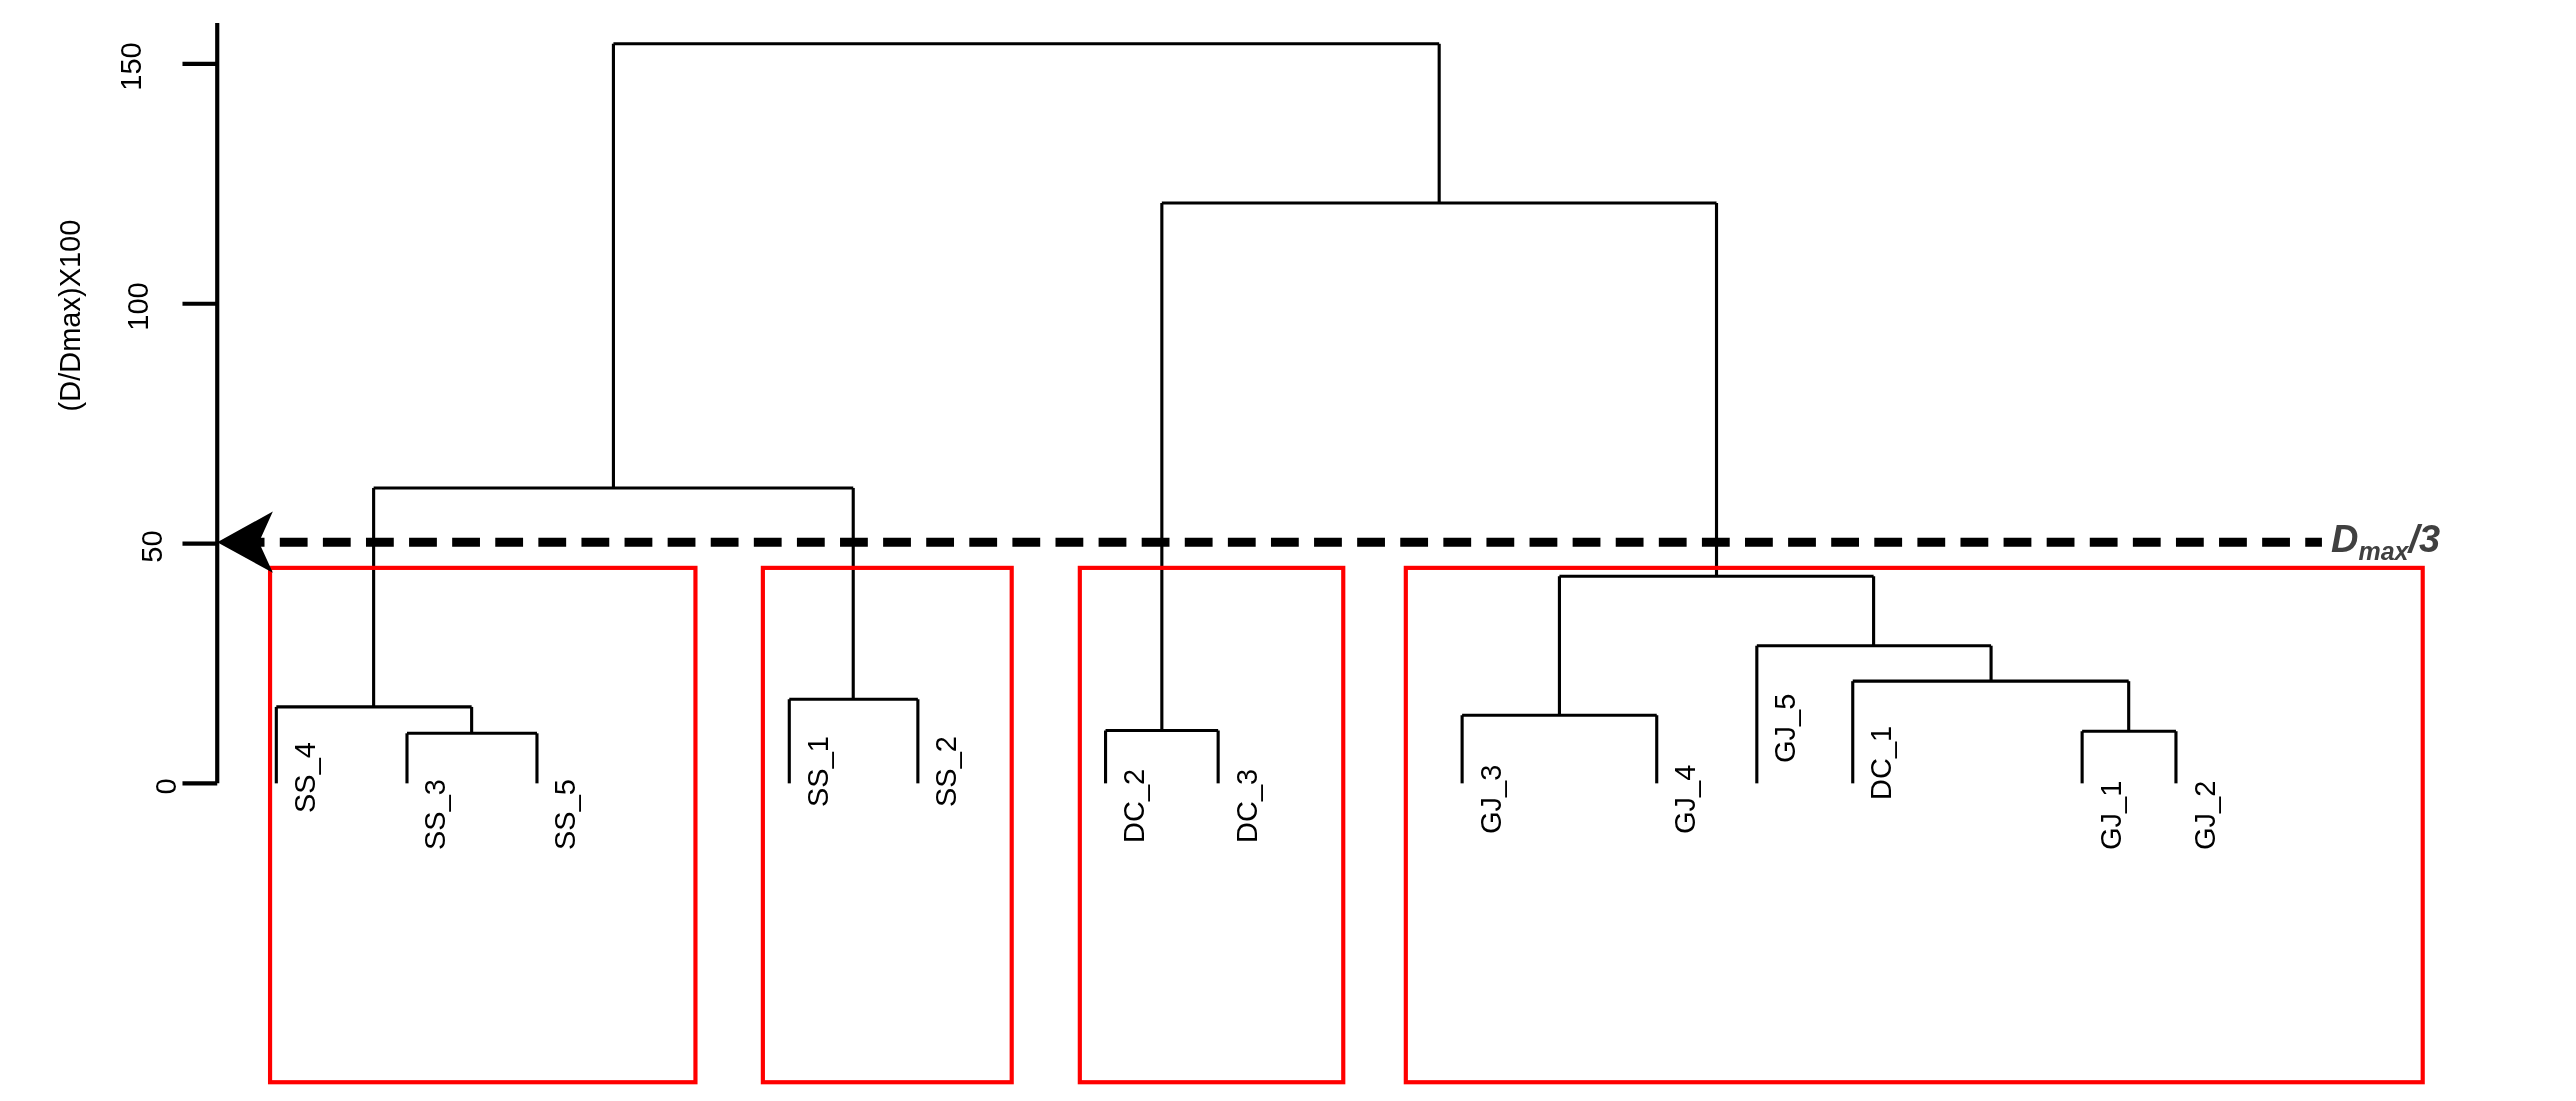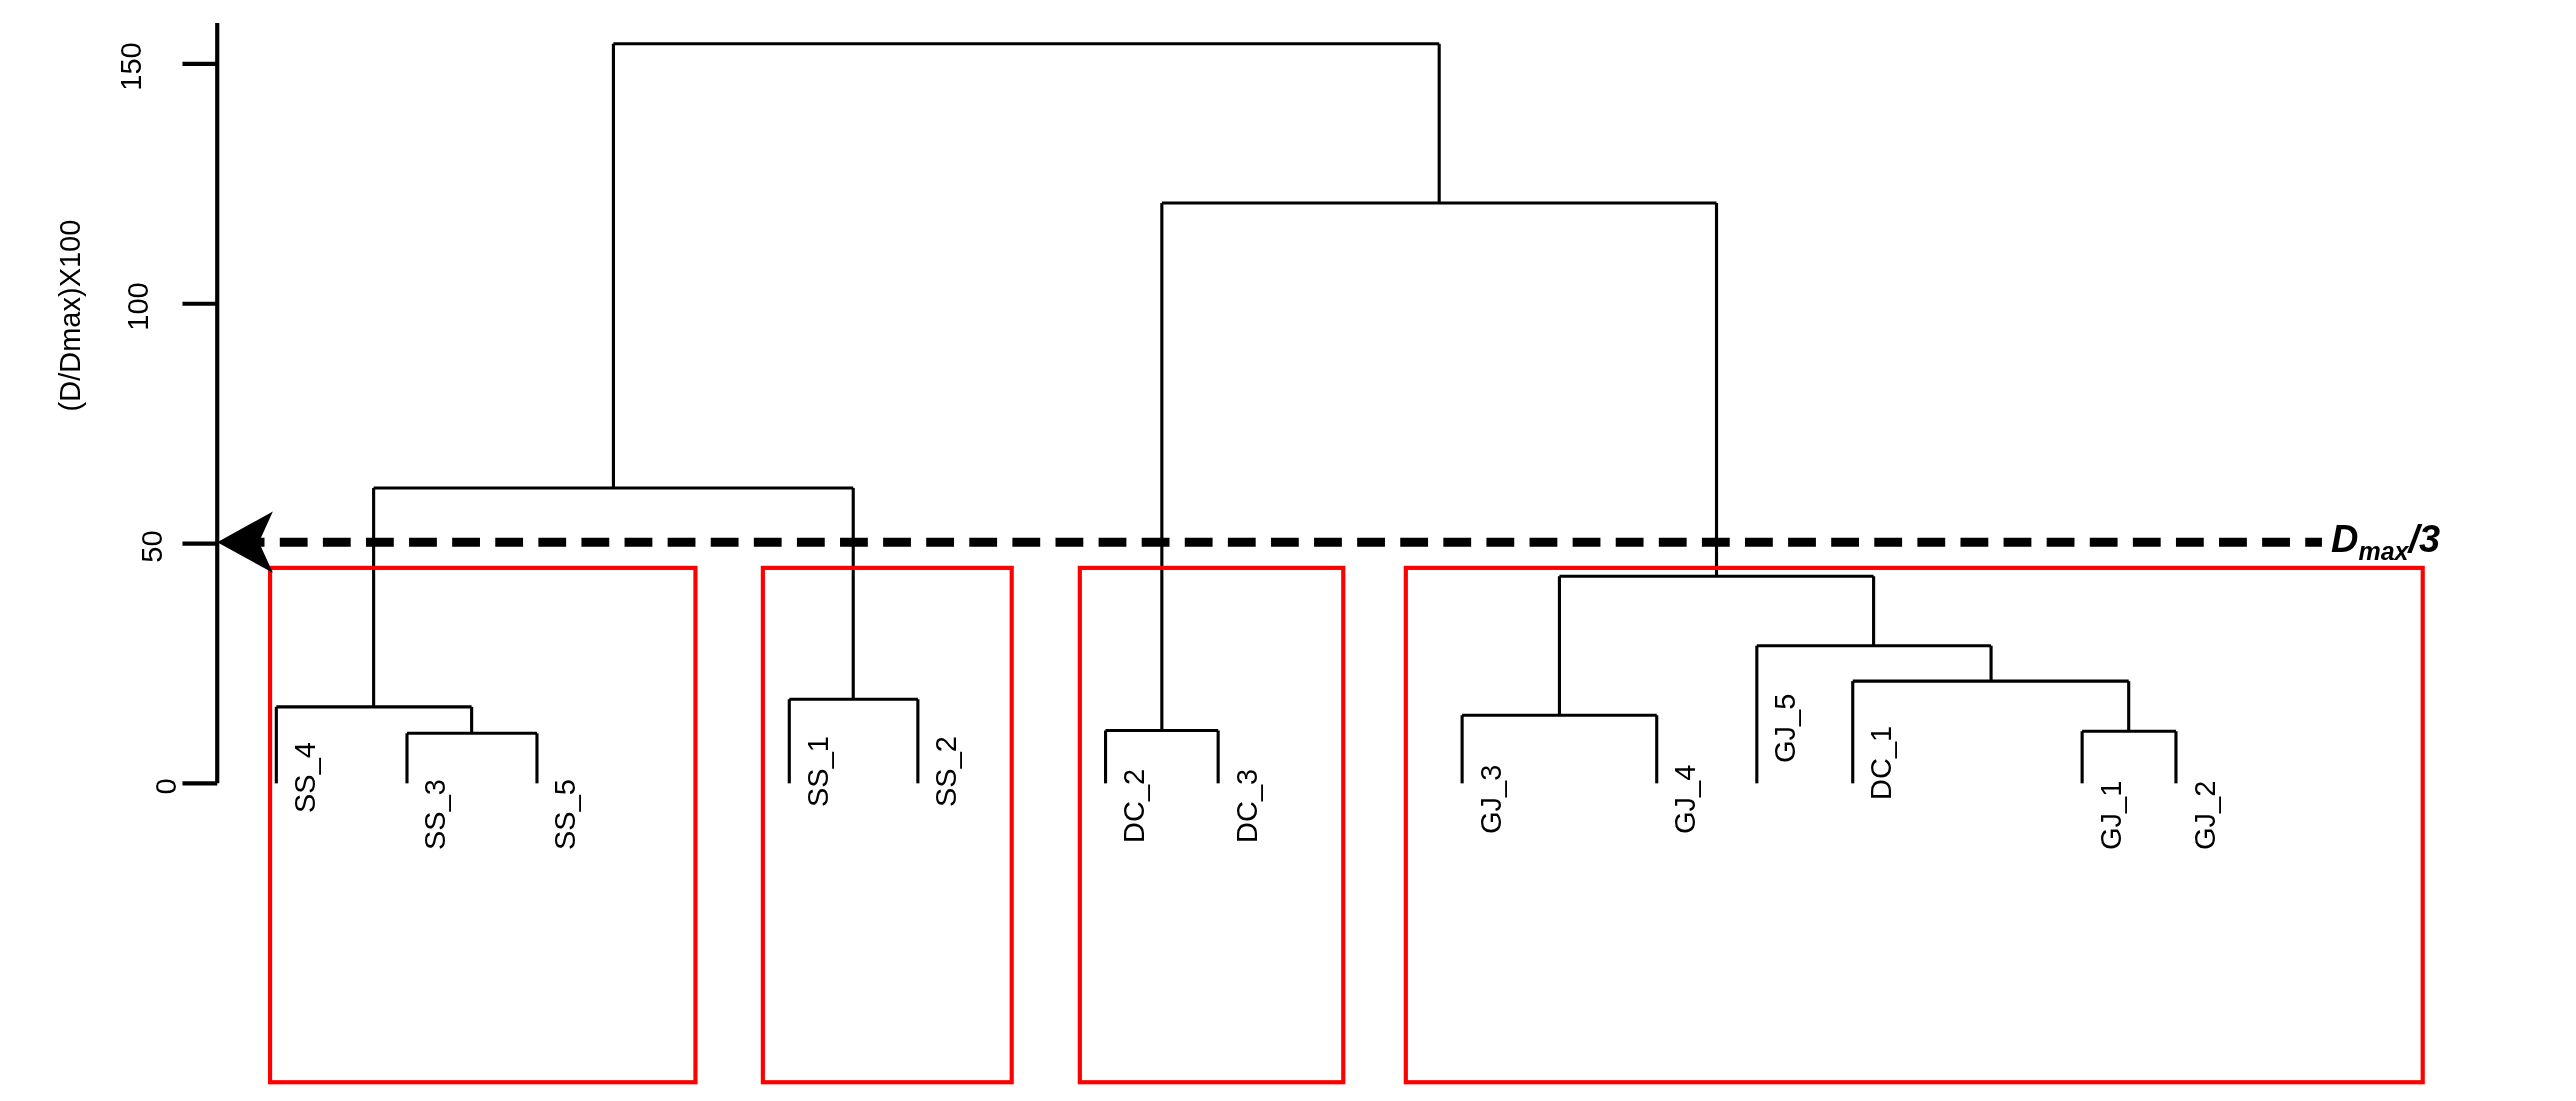--- a/index.html
+++ b/index.html
@@ -34,21 +34,21 @@
     white-space:nowrap;
     transform:rotate(-90deg);
     transform-origin:left top;
     text-align:left;
   }
   .cutlbl{
     position:absolute;
     font-size:38px;
     font-weight:bold;
     font-style:italic;
-    color:#000000;
+    color:#404040;
     white-space:nowrap;
   }
   .cutlbl sub{font-size:25px; font-style:italic; font-weight:bold; vertical-align:baseline; position:relative; top:8.3px;}
   .cutlbl .slash{font-style:italic;}
 </style>
 </head>
 <body>
 
 <div id="stage">
 

